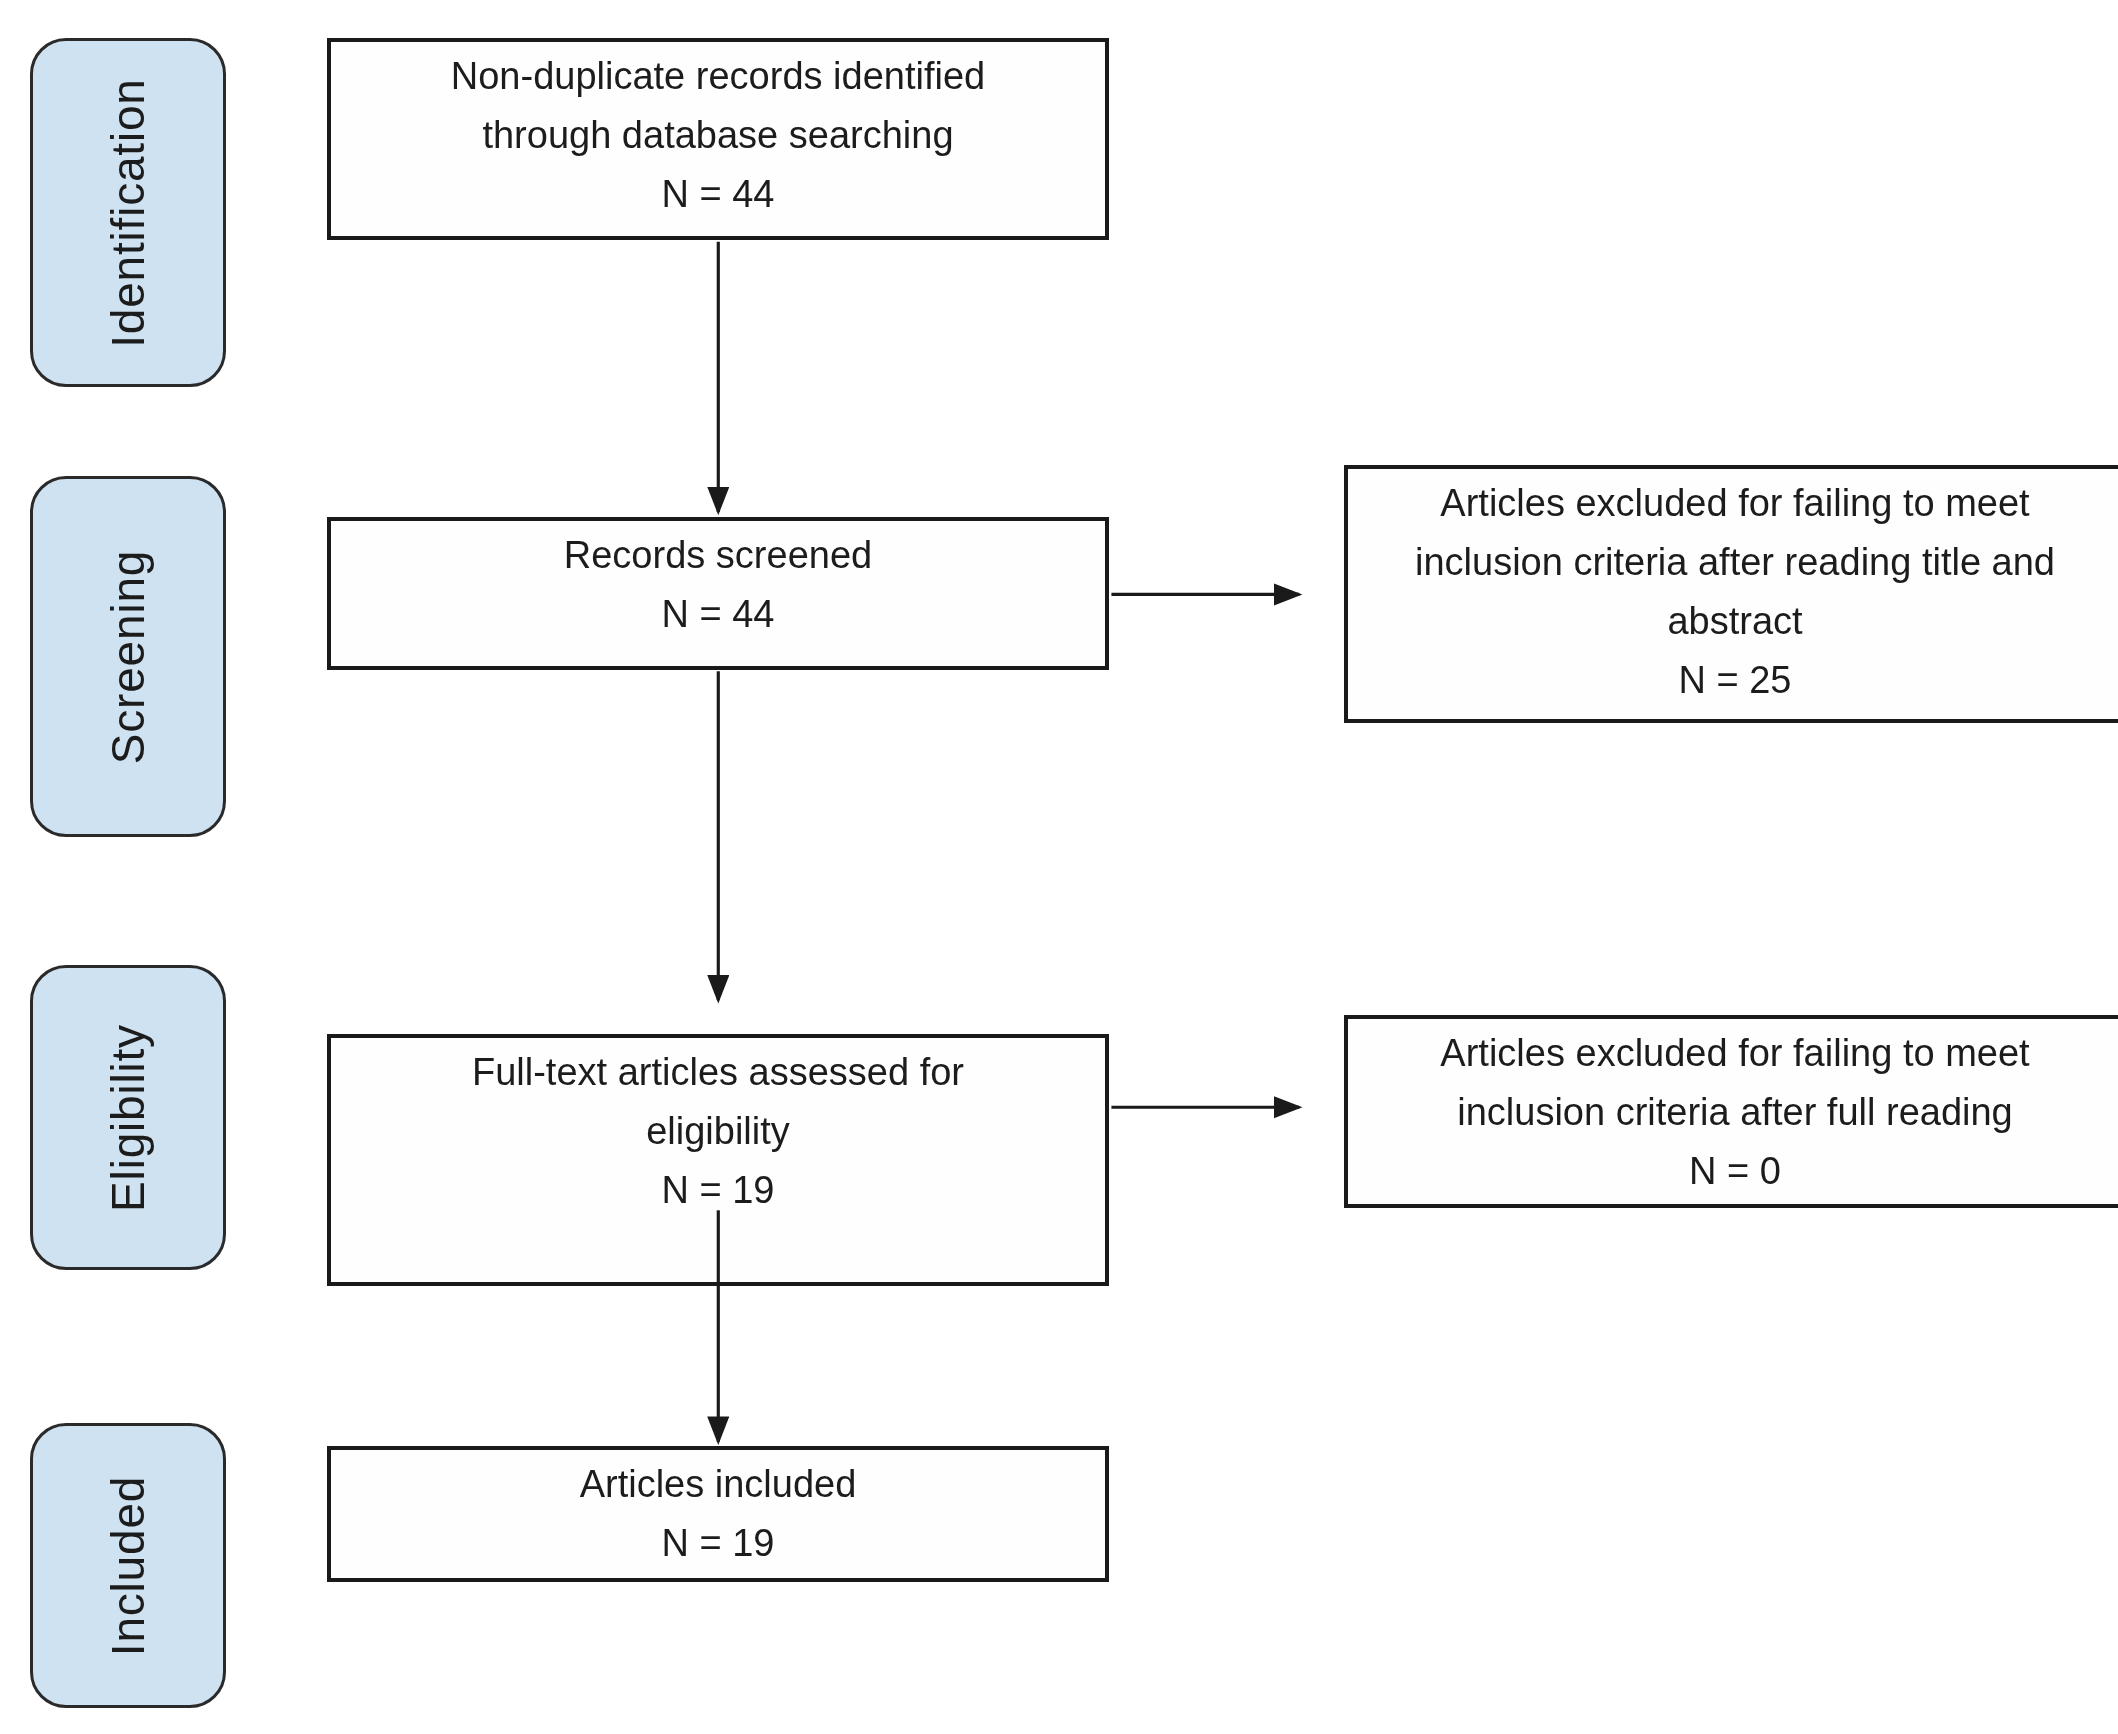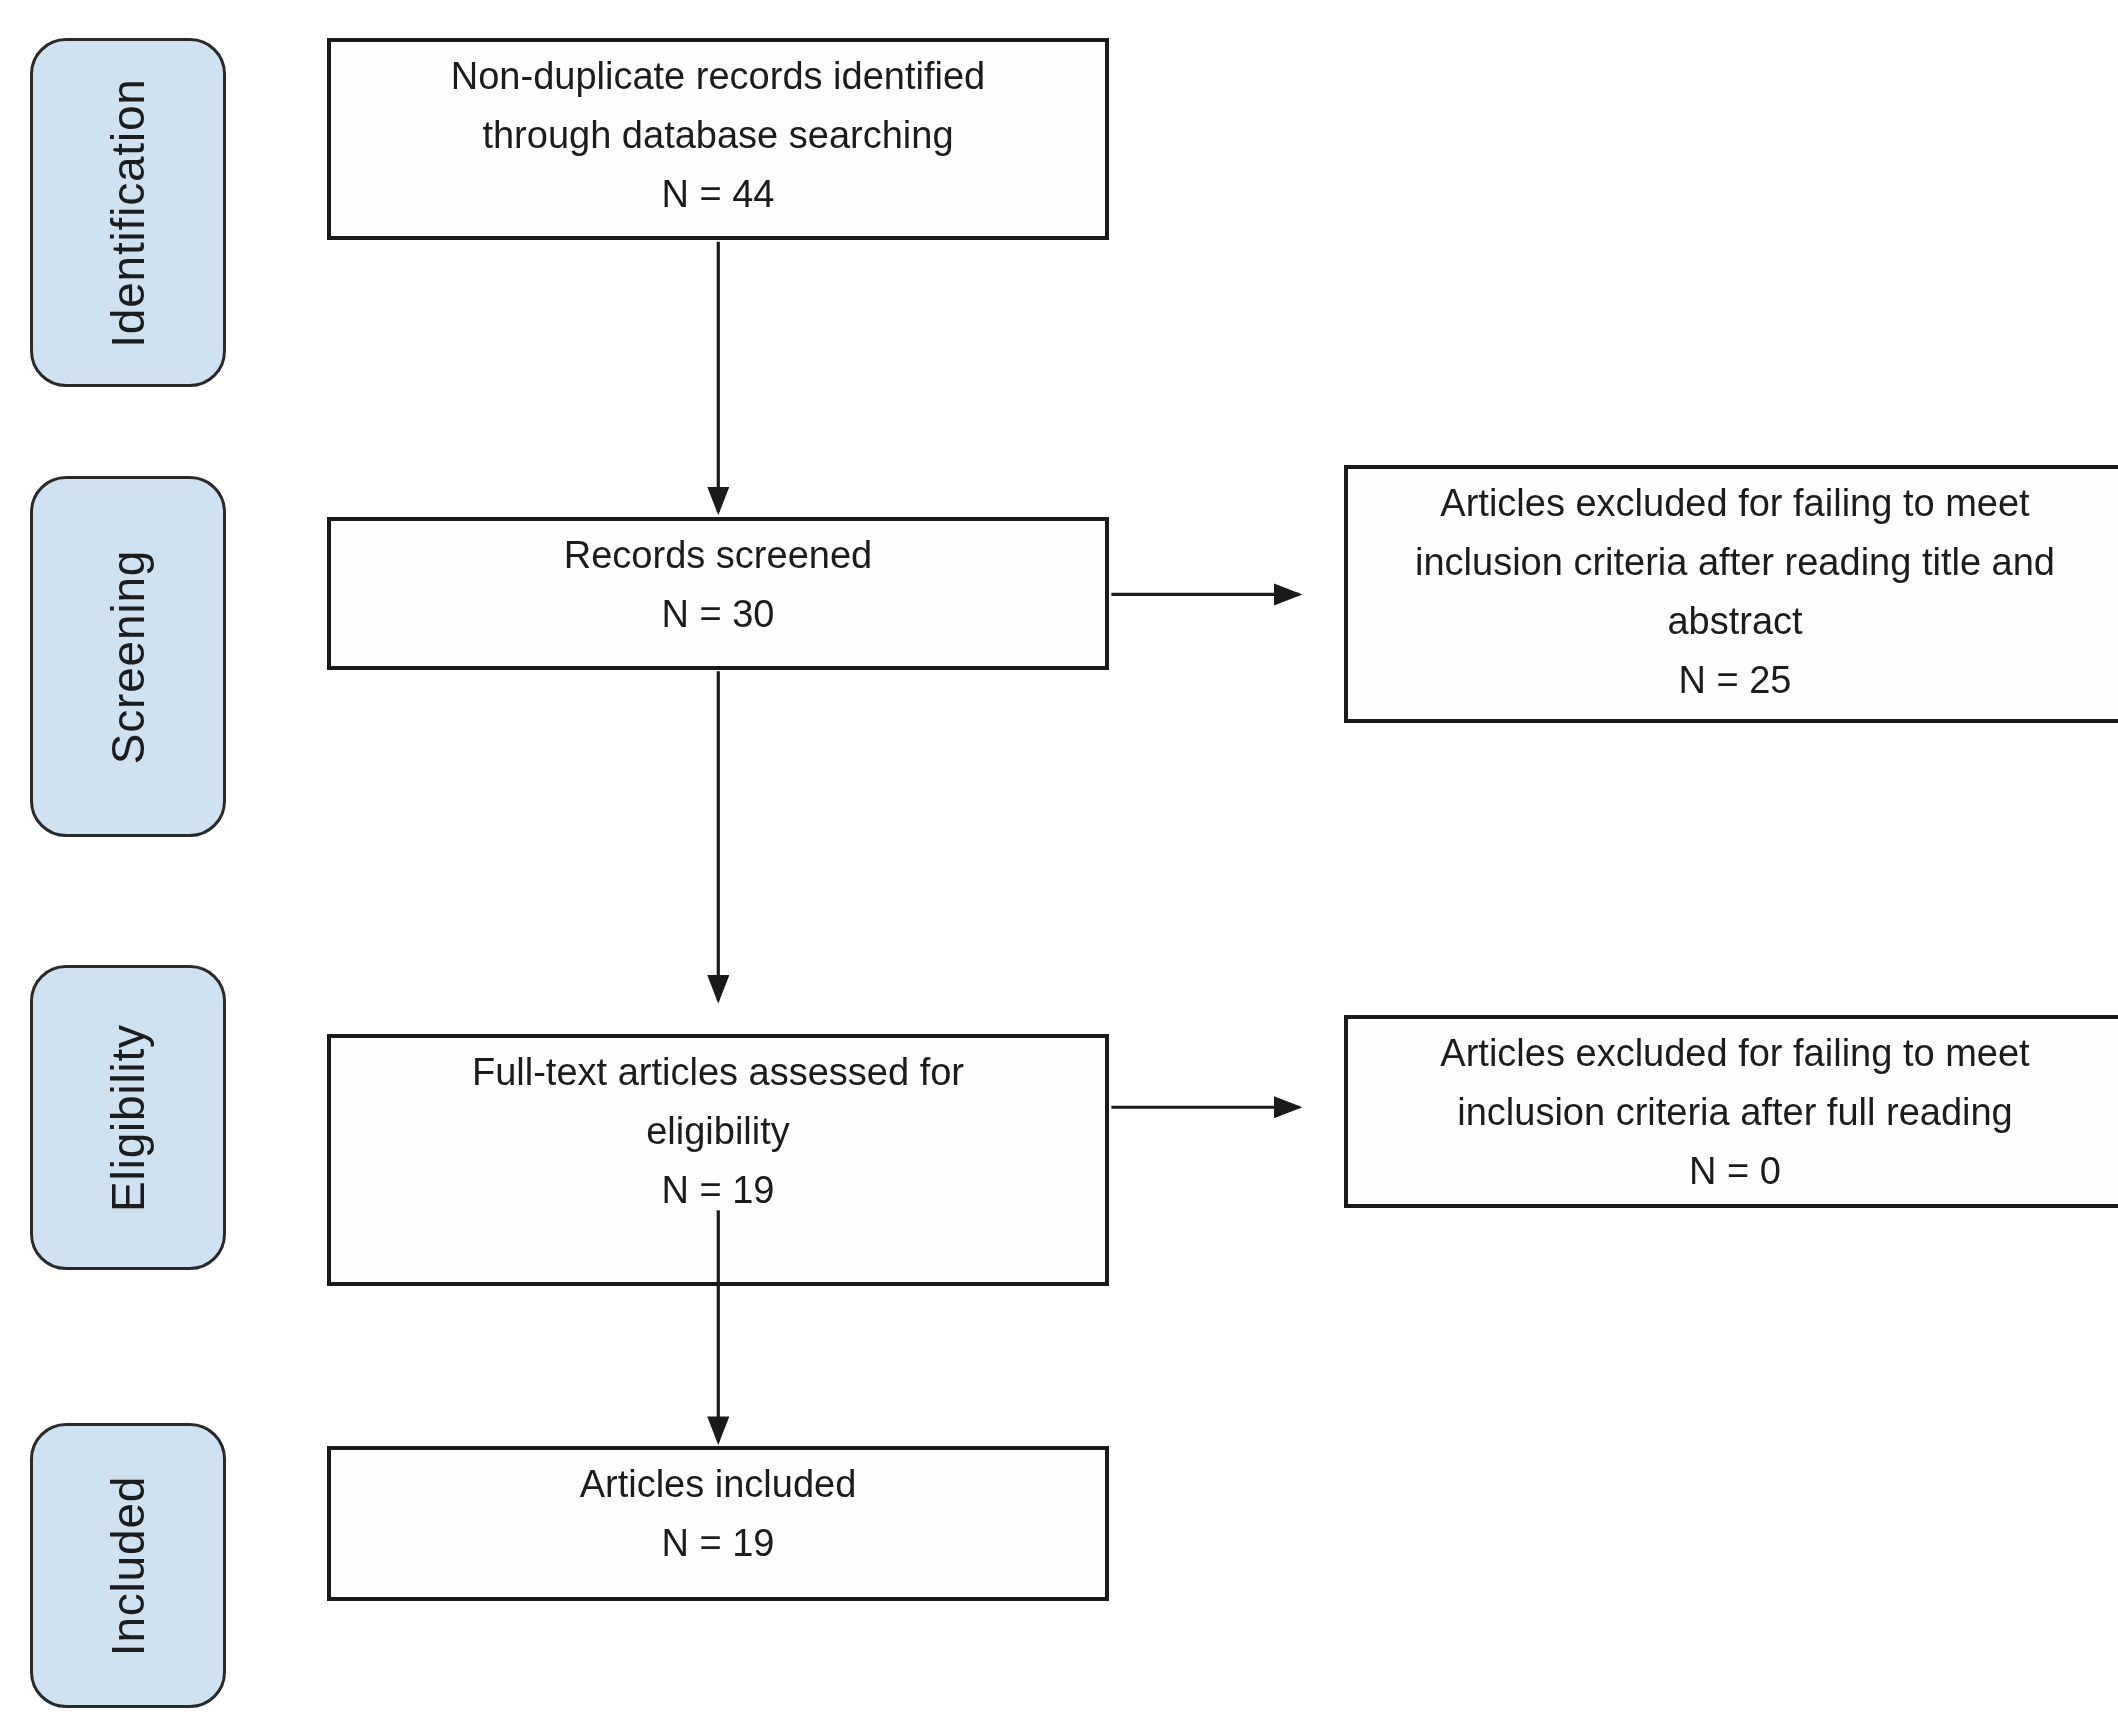--- a/index.html
+++ b/index.html
@@ -79,28 +79,28 @@
     <span class="label">Included</span>
   </div>
 
   <div class="flow-box main-col" style="top:38px; height:202px;">
     <div class="box-text">Non-duplicate records identified
 through database searching
 N = 44</div>
   </div>
   <div class="flow-box main-col" style="top:517px; height:153px;">
     <div class="box-text">Records screened
-N = 30</div>
+N = 44</div>
   </div>
   <div class="flow-box main-col" style="top:1034px; height:252px;">
     <div class="box-text">Full-text articles assessed for
 eligibility
 N = 19</div>
   </div>
-  <div class="flow-box main-col" style="top:1446px; height:155px;">
+  <div class="flow-box main-col" style="top:1446px; height:136px;">
     <div class="box-text">Articles included
 N = 19</div>
   </div>
 
   <div class="flow-box right-col" style="top:465px; height:258px;">
     <div class="box-text">Articles excluded for failing to meet
 inclusion criteria after reading title and
 abstract
 N = 25</div>
   </div>

